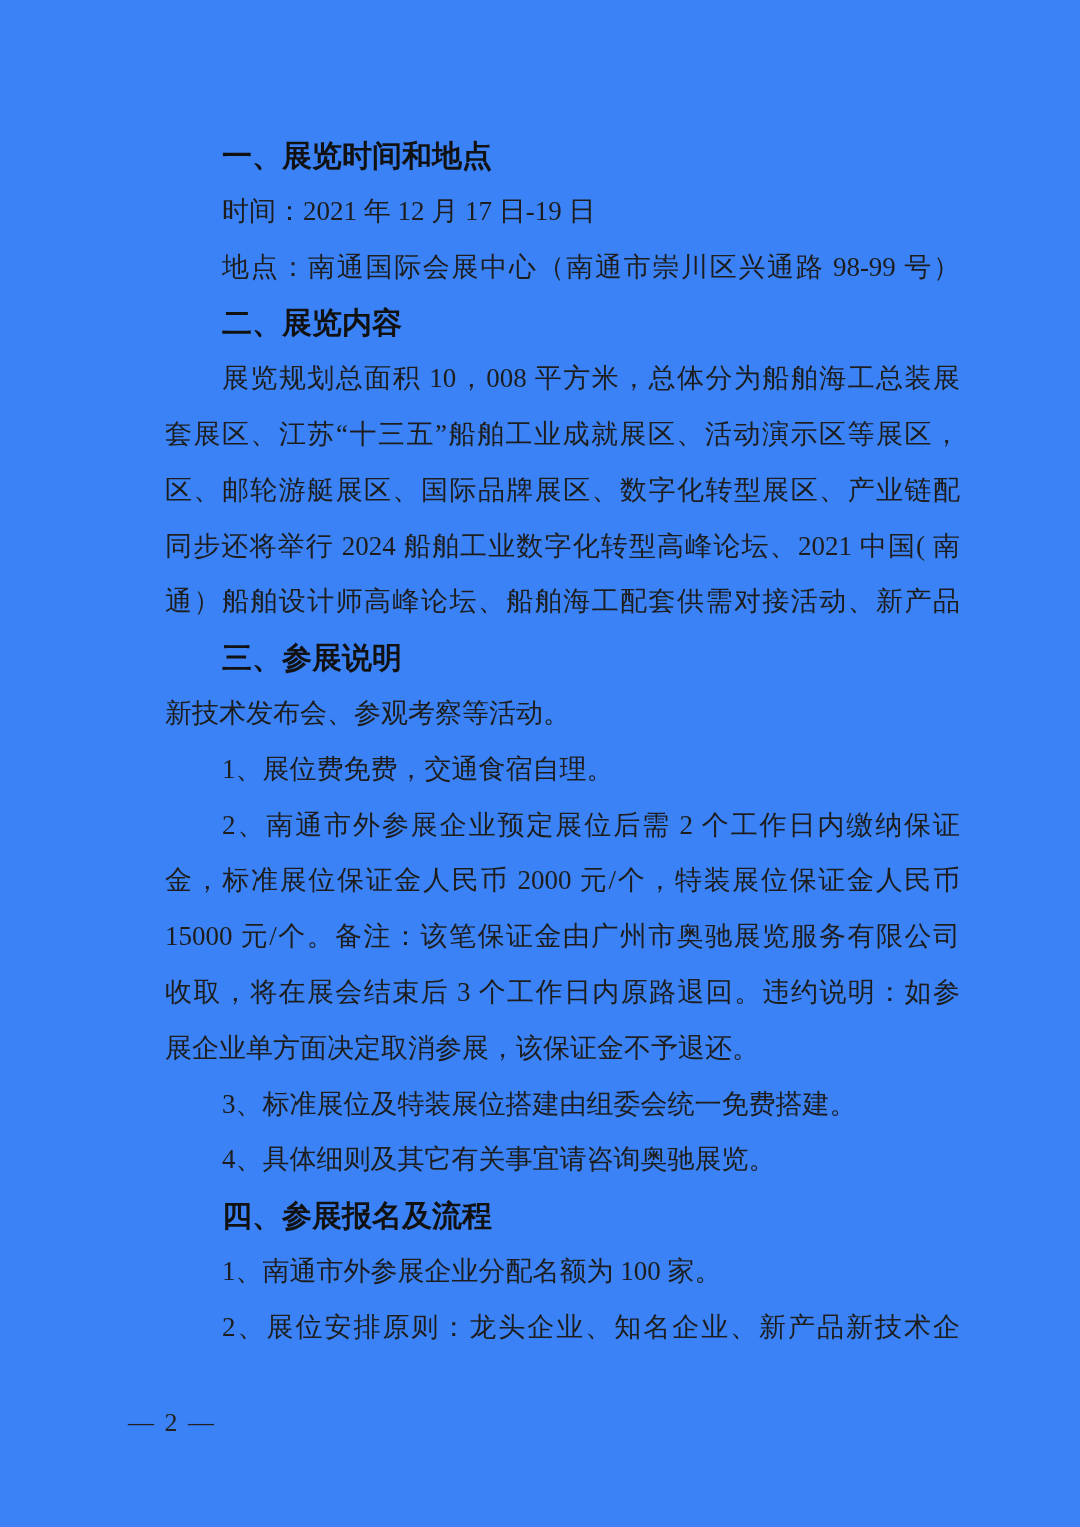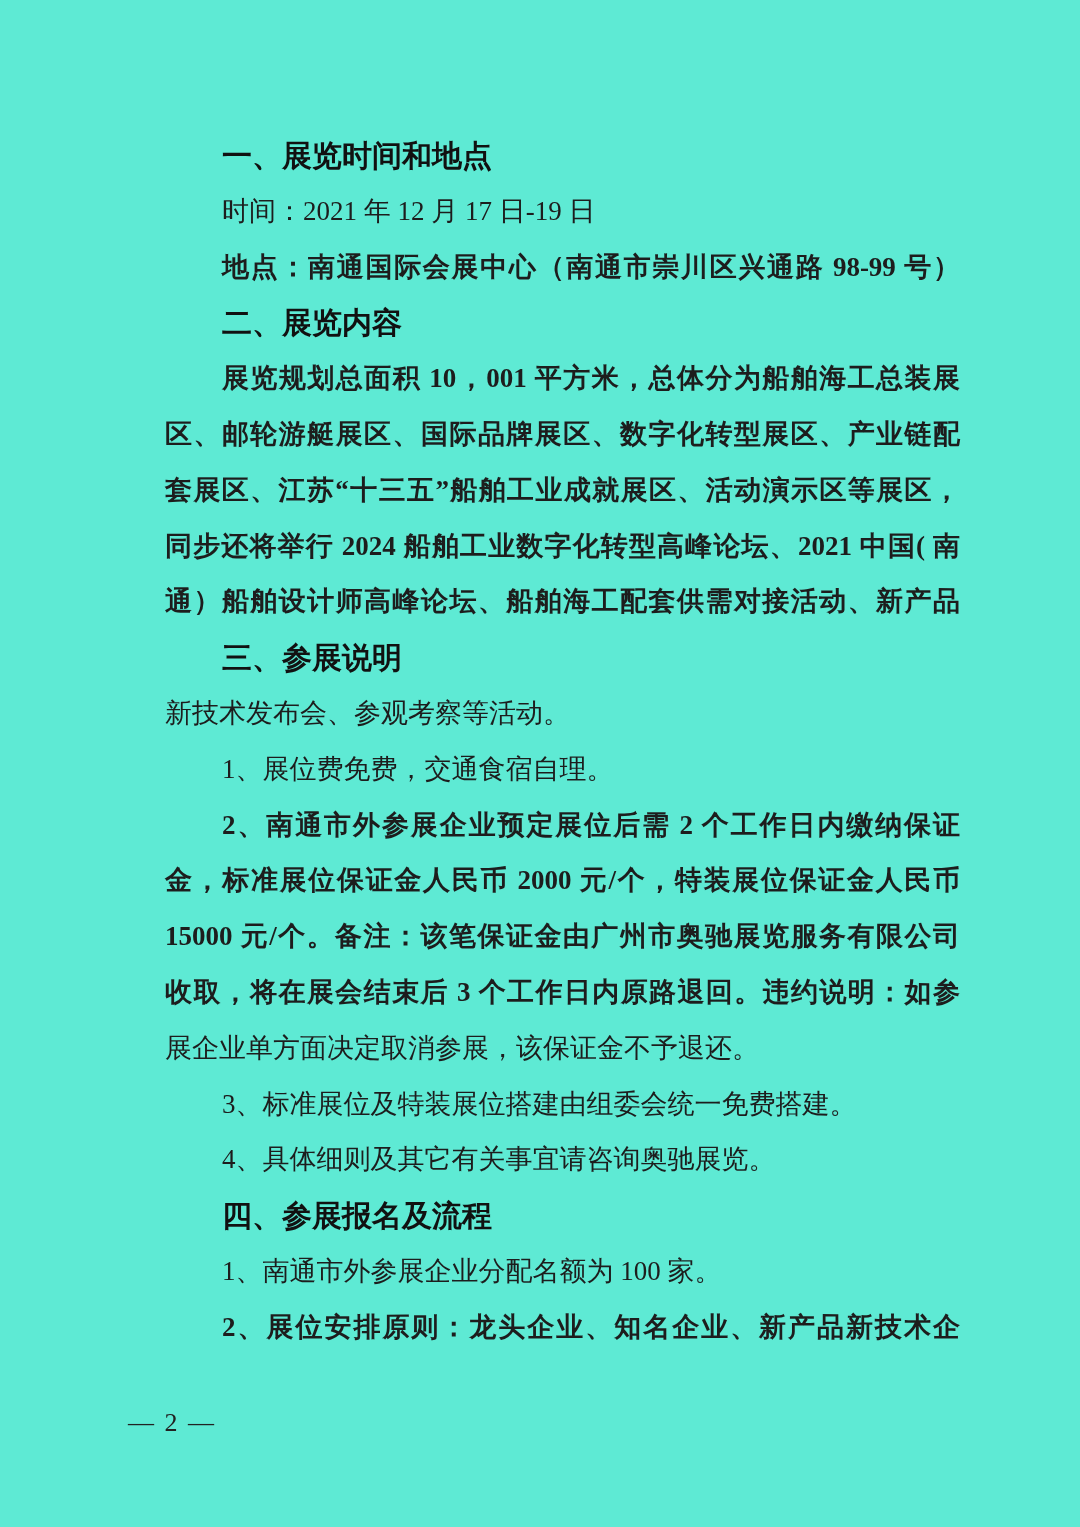--- a/index.html
+++ b/index.html
@@ -4,41 +4,40 @@
 <style>
   html, body {
     margin: 0;
     padding: 0;
     background: #ffffff;
   }
   .page {
     position: relative;
     width: 1080px;
     height: 1527px;
-    background: #5eead4;
+    background: #3b82f6;
     overflow: hidden;
     font-family: "Liberation Serif", "DejaVu Serif", serif;
     color: #1d1d1d;
   }
   .content {
     position: absolute;
     left: 165px;
     top: 128px;
     width: 795px;
     font-size: 27px;
     line-height: 55.8px;
   }
   .line {
     text-align: justify;
     text-align-last: left;
     white-space: normal;
   }
   .line.just {
     text-align-last: justify;
-    font-weight: bold;
   }
   .line.indent {
     text-indent: 57px;
   }
   .line.heading {
     font-family: "Liberation Sans", "DejaVu Sans", sans-serif;
     font-weight: 700;
     font-size: 30px;
     color: #111111;
   }
@@ -54,23 +53,23 @@
 </style>
 </head>
 <body>
 
 <main class="page">
   <section class="content" id="doc-lines">
       <div class="line heading indent">一、展览时间和地点</div>
       <div class="line indent">时间：2021 年 12 月 17 日-19 日</div>
       <div class="line indent just">地点：南通国际会展中心（南通市崇川区兴通路 98-99 号）</div>
       <div class="line heading indent">二、展览内容</div>
-      <div class="line indent just">展览规划总面积 10，001 平方米，总体分为船舶海工总装展</div>
+      <div class="line indent just">展览规划总面积 10，008 平方米，总体分为船舶海工总装展</div>
+      <div class="line just">套展区、江苏“十三五”船舶工业成就展区、活动演示区等展区，</div>
       <div class="line just">区、邮轮游艇展区、国际品牌展区、数字化转型展区、产业链配</div>
-      <div class="line just">套展区、江苏“十三五”船舶工业成就展区、活动演示区等展区，</div>
       <div class="line just">同步还将举行 2024 船舶工业数字化转型高峰论坛、2021 中国( 南</div>
       <div class="line just">通）船舶设计师高峰论坛、船舶海工配套供需对接活动、新产品</div>
       <div class="line heading indent">三、参展说明</div>
       <div class="line">新技术发布会、参观考察等活动。</div>
       <div class="line indent">1、展位费免费，交通食宿自理。</div>
       <div class="line indent just">2、南通市外参展企业预定展位后需 2 个工作日内缴纳保证</div>
       <div class="line just">金，标准展位保证金人民币 2000 元/个，特装展位保证金人民币</div>
       <div class="line just">15000 元/个。备注：该笔保证金由广州市奥驰展览服务有限公司</div>
       <div class="line just">收取，将在展会结束后 3 个工作日内原路退回。违约说明：如参</div>
       <div class="line">展企业单方面决定取消参展，该保证金不予退还。</div>

